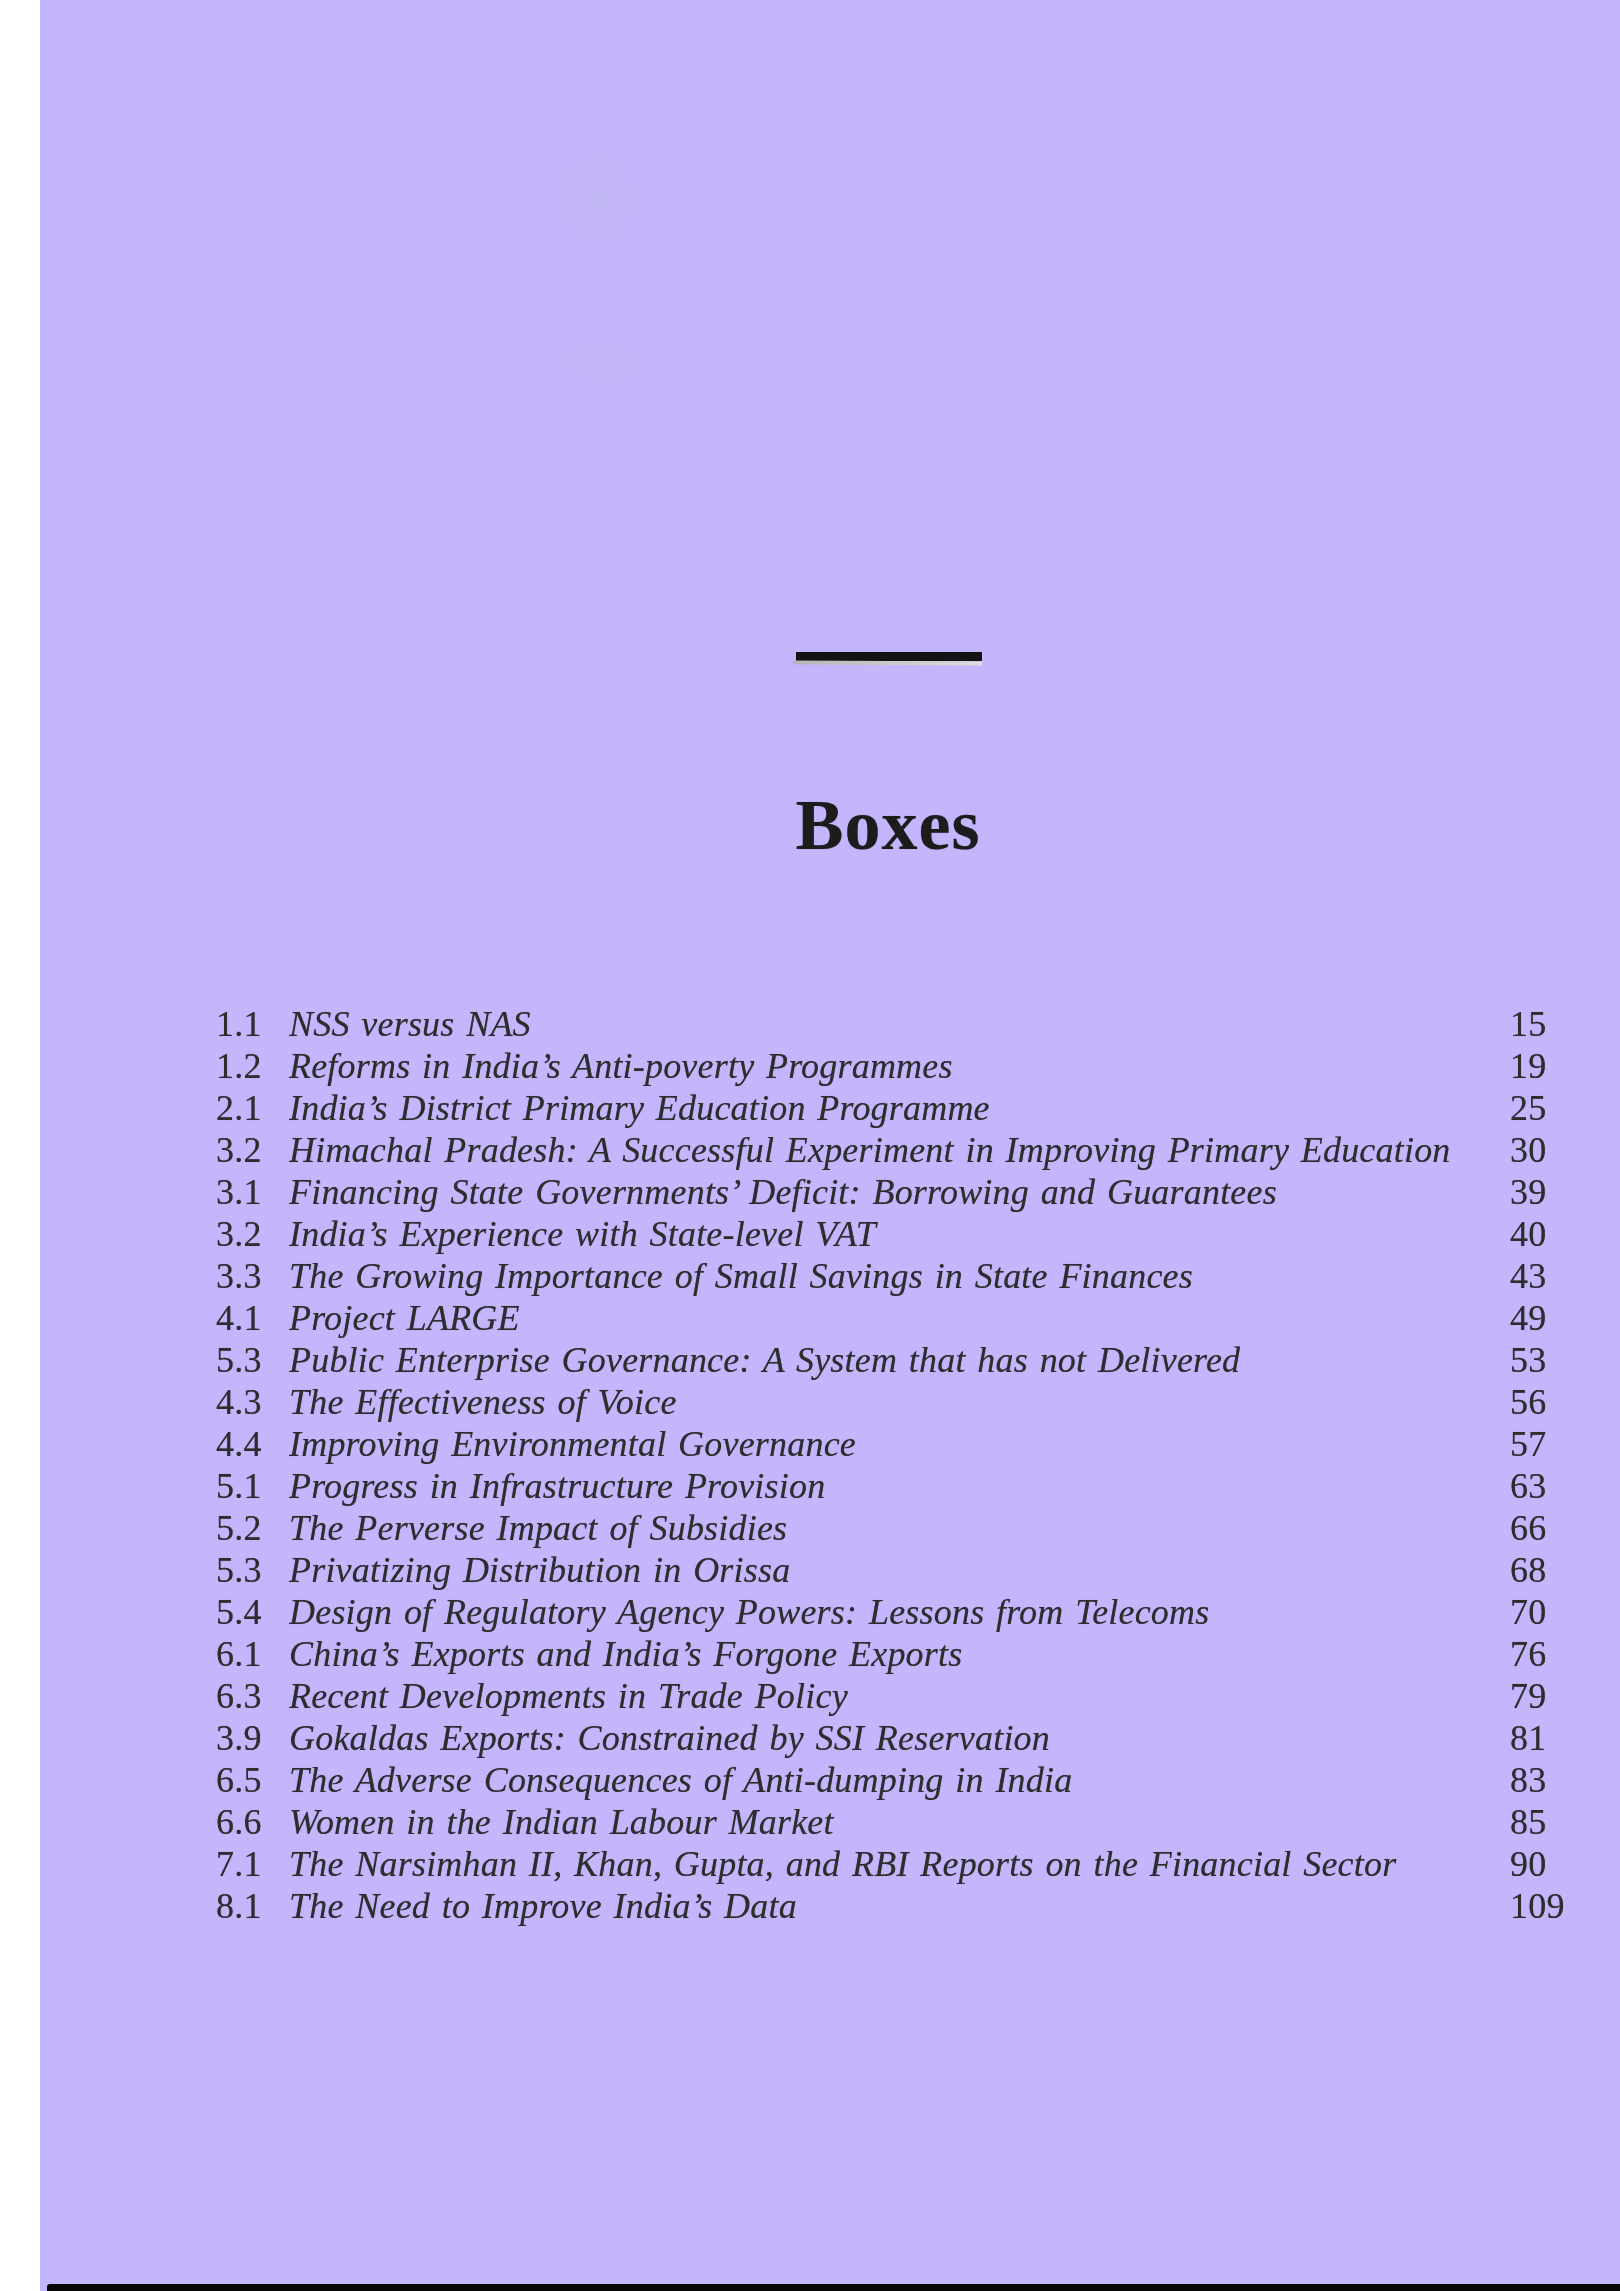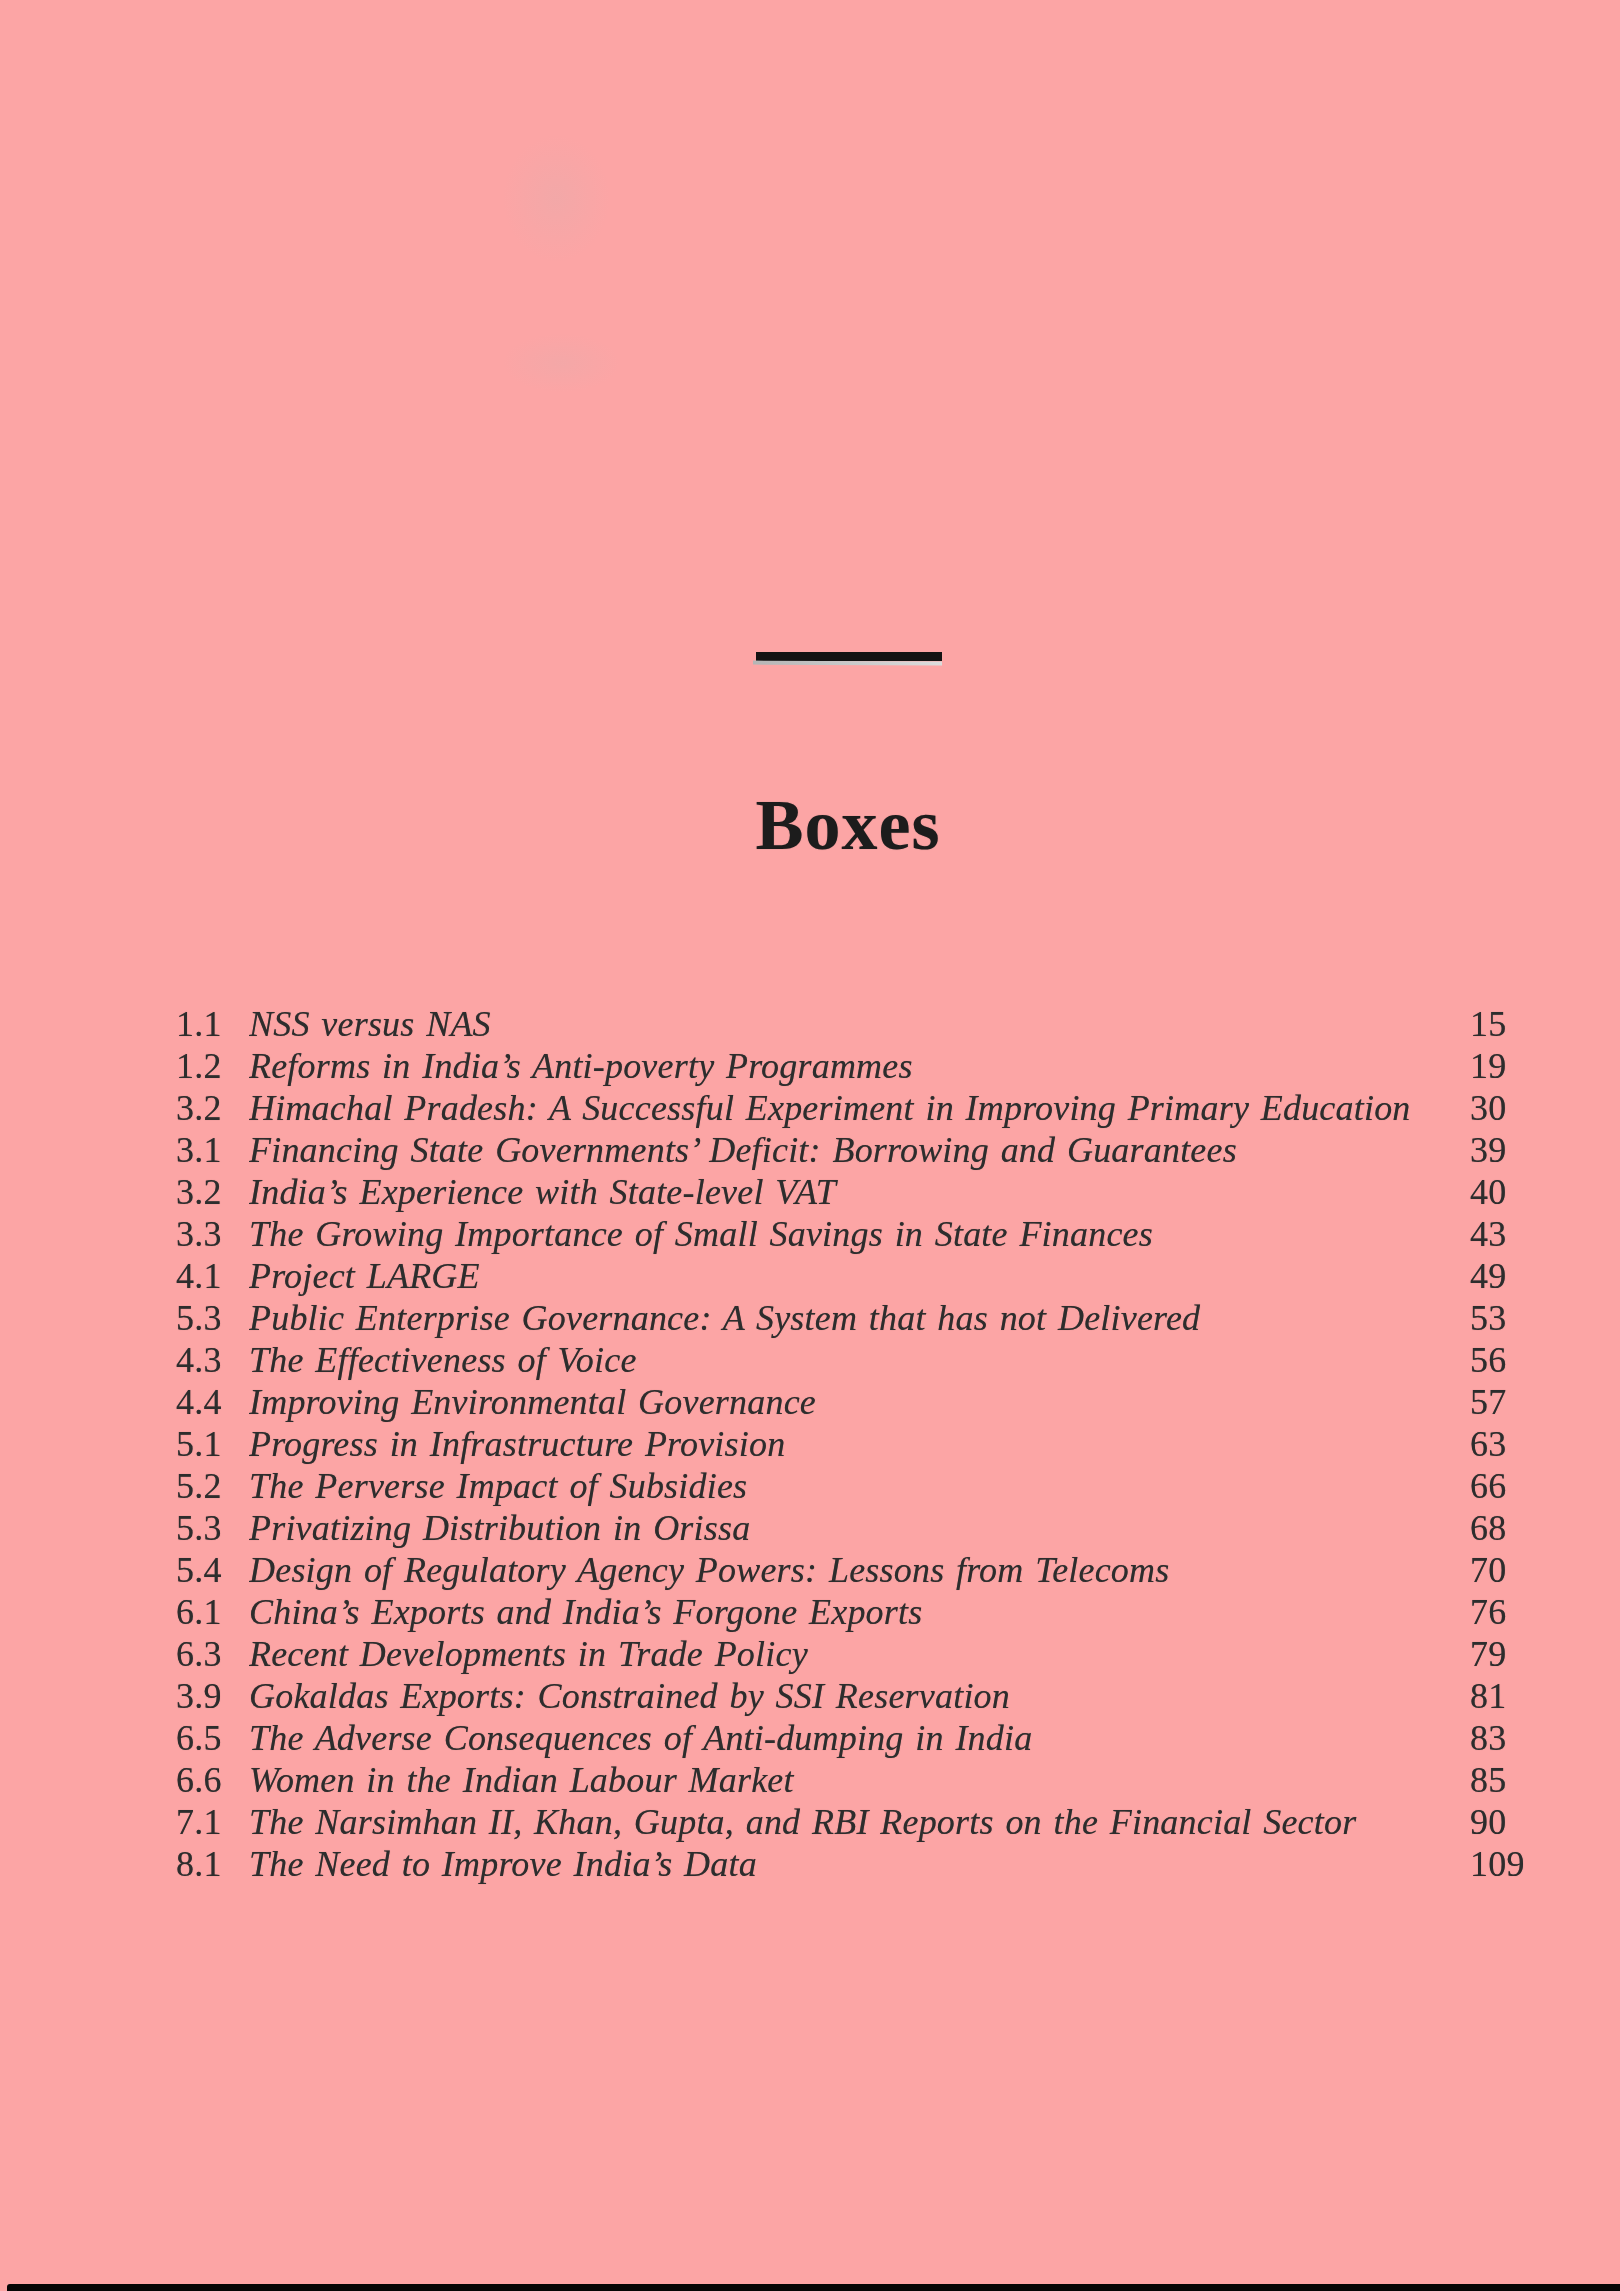--- a/index.html
+++ b/index.html
@@ -5,21 +5,22 @@
   html, body { margin: 0; padding: 0; }
   body {
     width: 1621px; height: 2291px;
     background: #ffffff;
     font-family: "Liberation Serif", serif;
     position: relative;
     overflow: hidden;
   }
   .page {
     position: absolute; inset: 0;
-    background: #fca5a5;
+    background: #c4b5fd;
+    margin-left: 40px;
   }
   
   .smudge-a {
     position: absolute; left: 502px; top: 134px; width: 109px; height: 129px;
     background: radial-gradient(ellipse at center, rgba(185,185,185,0.14), rgba(255,255,255,0) 70%);
   }
   .smudge-b {
     position: absolute; left: 502px; top: 333px; width: 119px; height: 60px;
     background: radial-gradient(ellipse at center, rgba(185,185,185,0.12), rgba(255,255,255,0) 70%);
   }
@@ -83,20 +84,25 @@
       <span class="num">1.1</span>
       <span class="ttl">NSS versus NAS</span>
       <span class="pg">15</span>
     </div>
     <div class="row">
       <span class="num">1.2</span>
       <span class="ttl">Reforms in India’s Anti-poverty Programmes</span>
       <span class="pg">19</span>
     </div>
     <div class="row">
+      <span class="num">2.1</span>
+      <span class="ttl">India’s District Primary Education Programme</span>
+      <span class="pg">25</span>
+    </div>
+    <div class="row">
       <span class="num">3.2</span>
       <span class="ttl">Himachal Pradesh: A Successful Experiment in Improving Primary Education</span>
       <span class="pg">30</span>
     </div>
     <div class="row">
       <span class="num">3.1</span>
       <span class="ttl">Financing State Governments’ Deficit: Borrowing and Guarantees</span>
       <span class="pg">39</span>
     </div>
     <div class="row">

